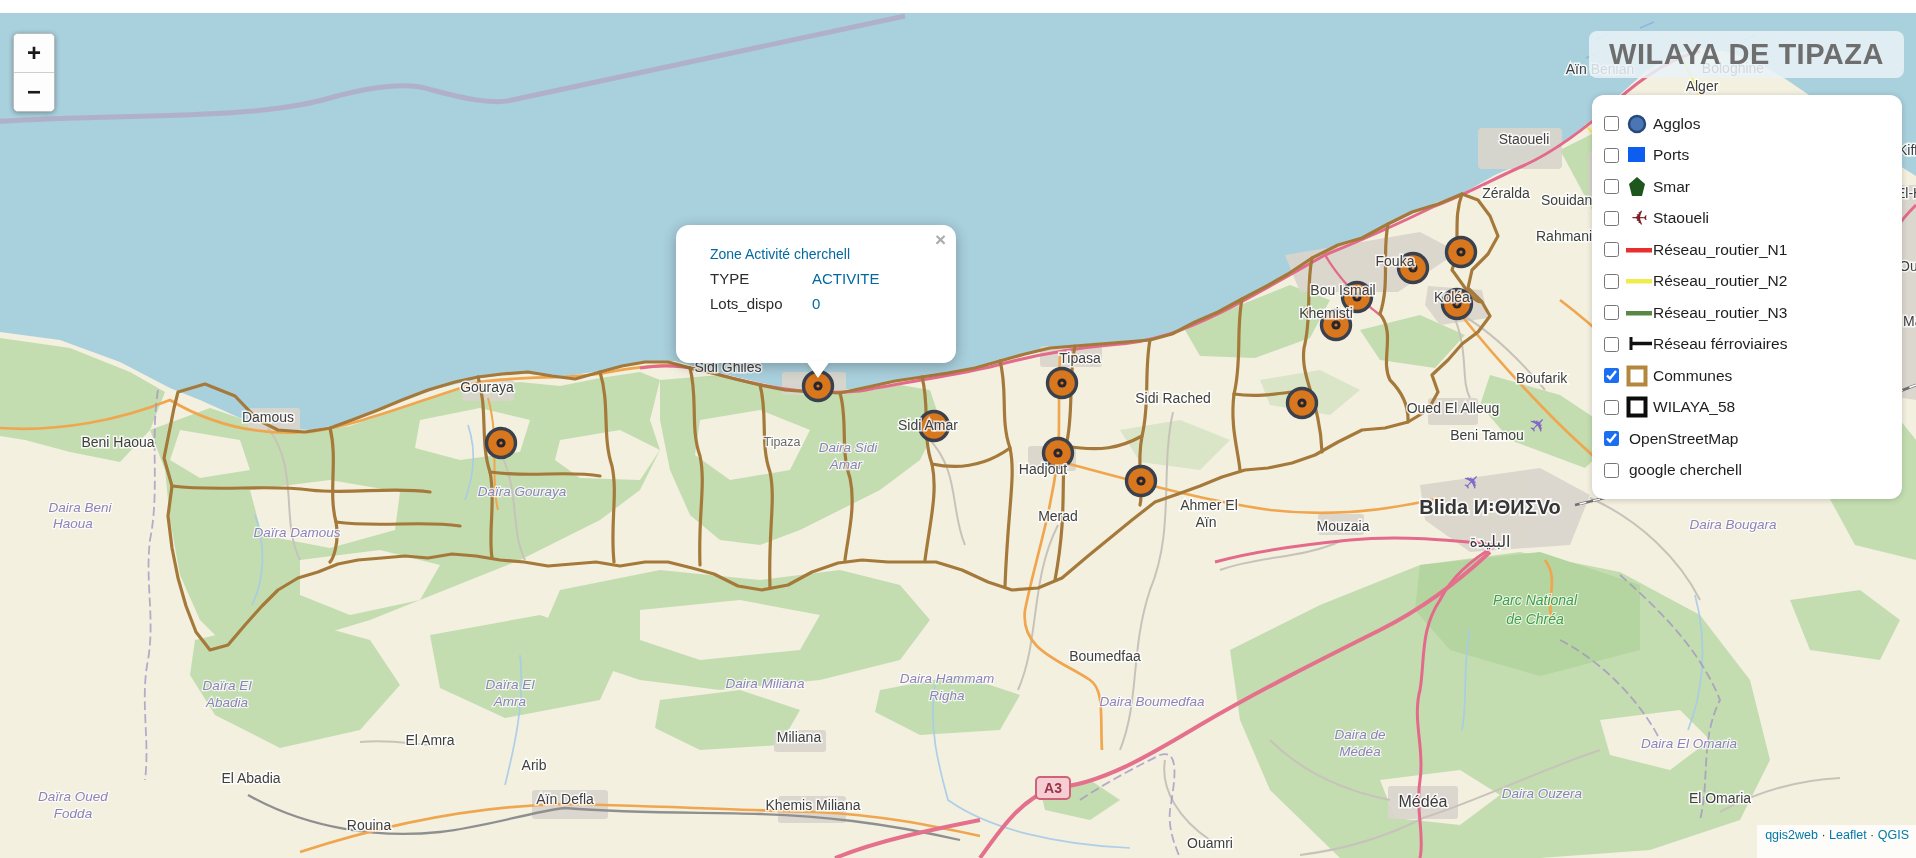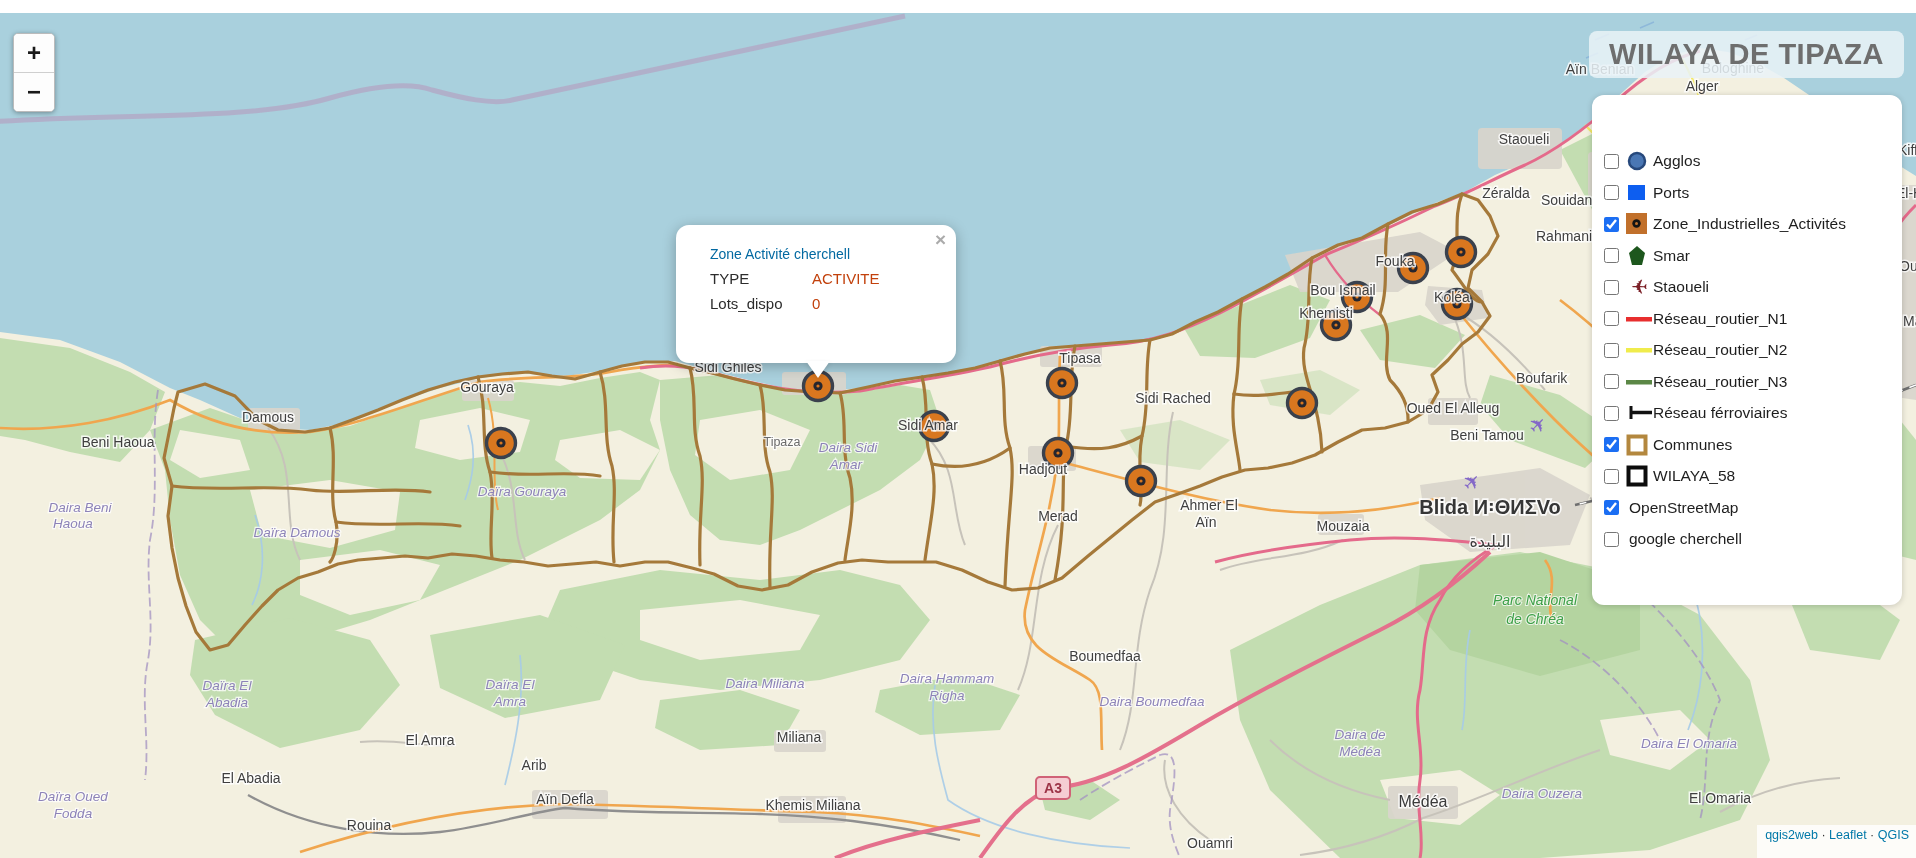--- a/index.html
+++ b/index.html
@@ -24,39 +24,39 @@
   .zoom-btn{width:40px;height:38px;background:#fdfdfd;display:flex;align-items:center;justify-content:center;
      font-size:24px;font-weight:bold;color:#1a1a1a;cursor:pointer;user-select:none;}
   .zoom-btn:first-child{border-bottom:1px solid #cfcfcf;}
 
   
   #map-title{position:absolute;left:1589px;top:31px;width:315px;height:47px;z-index:25;
      background:rgba(233,242,247,.86);border-radius:8px;display:flex;align-items:center;justify-content:center;
      font-size:29px;font-weight:bold;color:#6e6e6e;letter-spacing:.5px;white-space:nowrap;}
 
   
-  #legend-panel{position:absolute;left:1592px;top:95px;width:310px;height:510px;background:#fff;
+  #legend-panel{position:absolute;left:1592px;top:95px;width:310px;height:404px;background:#fff;
      border-radius:12px;box-shadow:0 1px 6px rgba(0,0,0,.18);z-index:25;
      display:flex;flex-direction:column;justify-content:center;padding:0;box-sizing:border-box;}
   .lrow{display:flex;align-items:center;height:31.5px;padding:0 10px 0 12px;cursor:pointer;}
   .lrow input{width:15px;height:15px;margin:0 6px 0 0;accent-color:#1b6ef3;flex:0 0 auto;cursor:pointer;}
   .licon{width:28px;height:24px;display:flex;align-items:center;justify-content:flex-start;flex:0 0 auto;}
   .llabel{font-size:15.5px;color:#1e1e1e;white-space:nowrap;}
 
   
   #popup{position:absolute;left:676px;top:225px;width:280px;height:138px;background:#fff;border-radius:13px;
      box-shadow:0 3px 14px rgba(0,0,0,.28);z-index:20;box-sizing:border-box;padding:21px 18px 12px 34px;}
   #popup-tail{position:absolute;left:806px;top:361px;width:0;height:0;z-index:21;
      border-left:12px solid transparent;border-right:12px solid transparent;border-top:17px solid #fff;
      filter:drop-shadow(0 2px 2px rgba(0,0,0,.12));}
   #popup-close{position:absolute;right:10px;top:5px;font-size:19px;font-weight:bold;color:#ababab;cursor:pointer;line-height:19px;}
   #popup-title{font-size:14px;color:#0369a1;margin-bottom:8px;}
   .prow{display:flex;font-size:15px;margin-bottom:8px;}
   .pkey{font-weight:normal;color:#2c2c2c;width:102px;flex:0 0 auto;}
-  .pval{color:#c2410c;}
+  .pval{color:#0369a1;}
 
   
   #attribution{position:absolute;right:0;bottom:0;background:rgba(255,255,255,.8);padding:3px 7px 16px 8px;
      font-size:12.5px;color:#333;z-index:25;white-space:nowrap;}
   #attribution a{color:#0078a8;text-decoration:none;cursor:pointer;}
 </style>
 </head>
 <body>
 
 <div id="map-region">
@@ -381,31 +381,20 @@
     <label class="lrow">
       <input type="checkbox" style="">
       <span class="licon">
         <svg width="24" height="24">
           <rect x="3" y="4" width="17" height="15" fill="#0d5ef0"></rect>
         </svg>
       </span>
       <span class="llabel">Ports</span>
     </label>
     <label class="lrow">
-      <input type="checkbox" checked="" style="">
-      <span class="licon">
-        <svg width="24" height="24">
-          <rect x="1" y="1" width="21" height="21" fill="#c1702b"></rect>
-          <circle cx="11.5" cy="11.5" r="4.2" fill="#141414"></circle>
-          <circle cx="11.5" cy="11.5" r="1.5" fill="#c1702b"></circle>
-        </svg>
-      </span>
-      <span class="llabel">Zone_Industrielles_Activités</span>
-    </label>
-    <label class="lrow">
       <input type="checkbox" style="">
       <span class="licon">
         <svg width="24" height="24">
           <polygon points="12,2 20,9 17,21 7,21 4,9" fill="#1d571d"></polygon>
         </svg>
       </span>
       <span class="llabel">Smar</span>
     </label>
     <label class="lrow">
       <input type="checkbox" style="">

